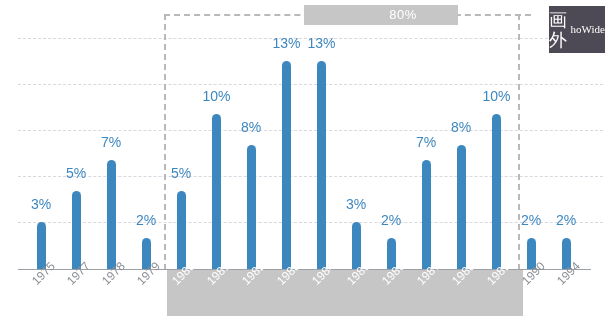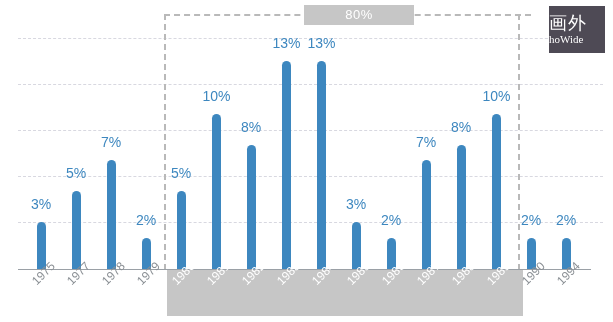--- a/index.html
+++ b/index.html
@@ -58,20 +58,21 @@
     position: absolute;
     background: #c6c6c6;
     color: #ffffff;
     font-size: 13px;
     letter-spacing: 0.5px;
     text-align: center;
     line-height: 20px;
     height: 20px;
     width: 110px;
     z-index: 4;
+    padding-left: 44px;
   }
 
   
   .axis-line {
     position: absolute;
     left: 18px;
     right: 22px;
     top: 269px;
     height: 0;
     border-top: 1px solid #9aa0a6;
@@ -112,22 +113,21 @@
   
   .logo {
     position: absolute;
     right: 8px;
     top: 6px;
     width: 56px;
     height: 47px;
     background: #4e4a55;
     z-index: 10;
     display: flex;
-    flex-direction: column;
-    align-items: flex-start;
+    align-items: center;
     justify-content: center;
   }
   .logo-cn {
     color: #ffffff;
     font-size: 18px;
     line-height: 20px;
     font-family: "DejaVu Sans", sans-serif;
     letter-spacing: 1px;
   }
   .logo-en {

